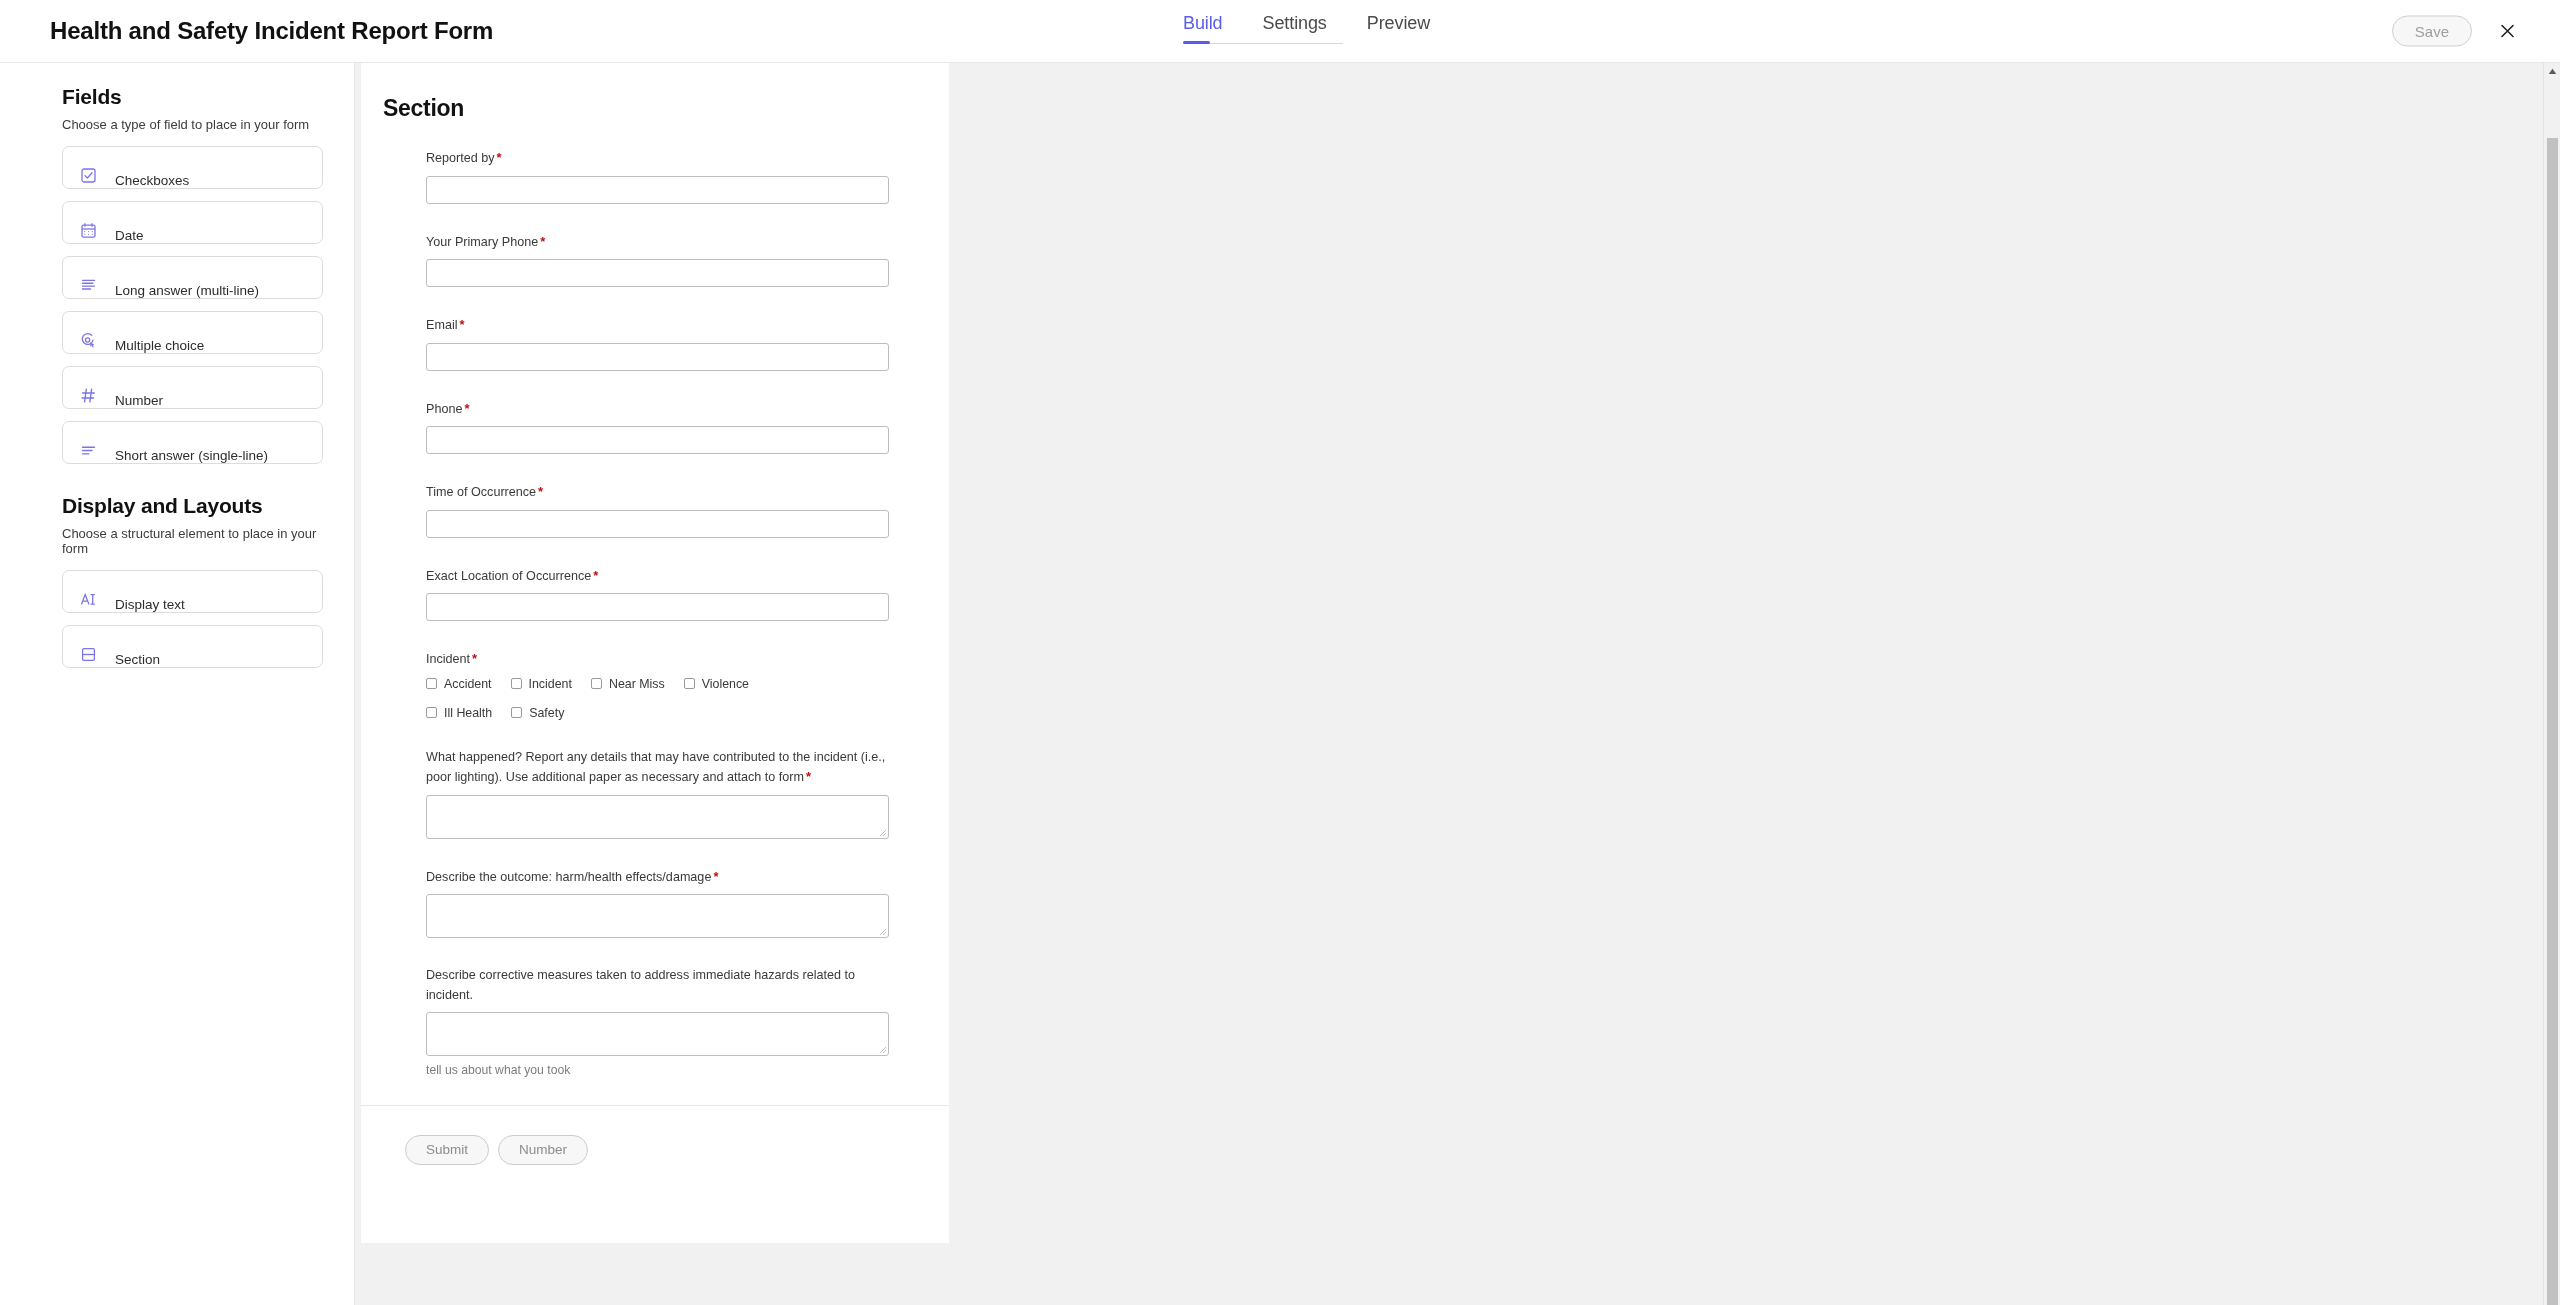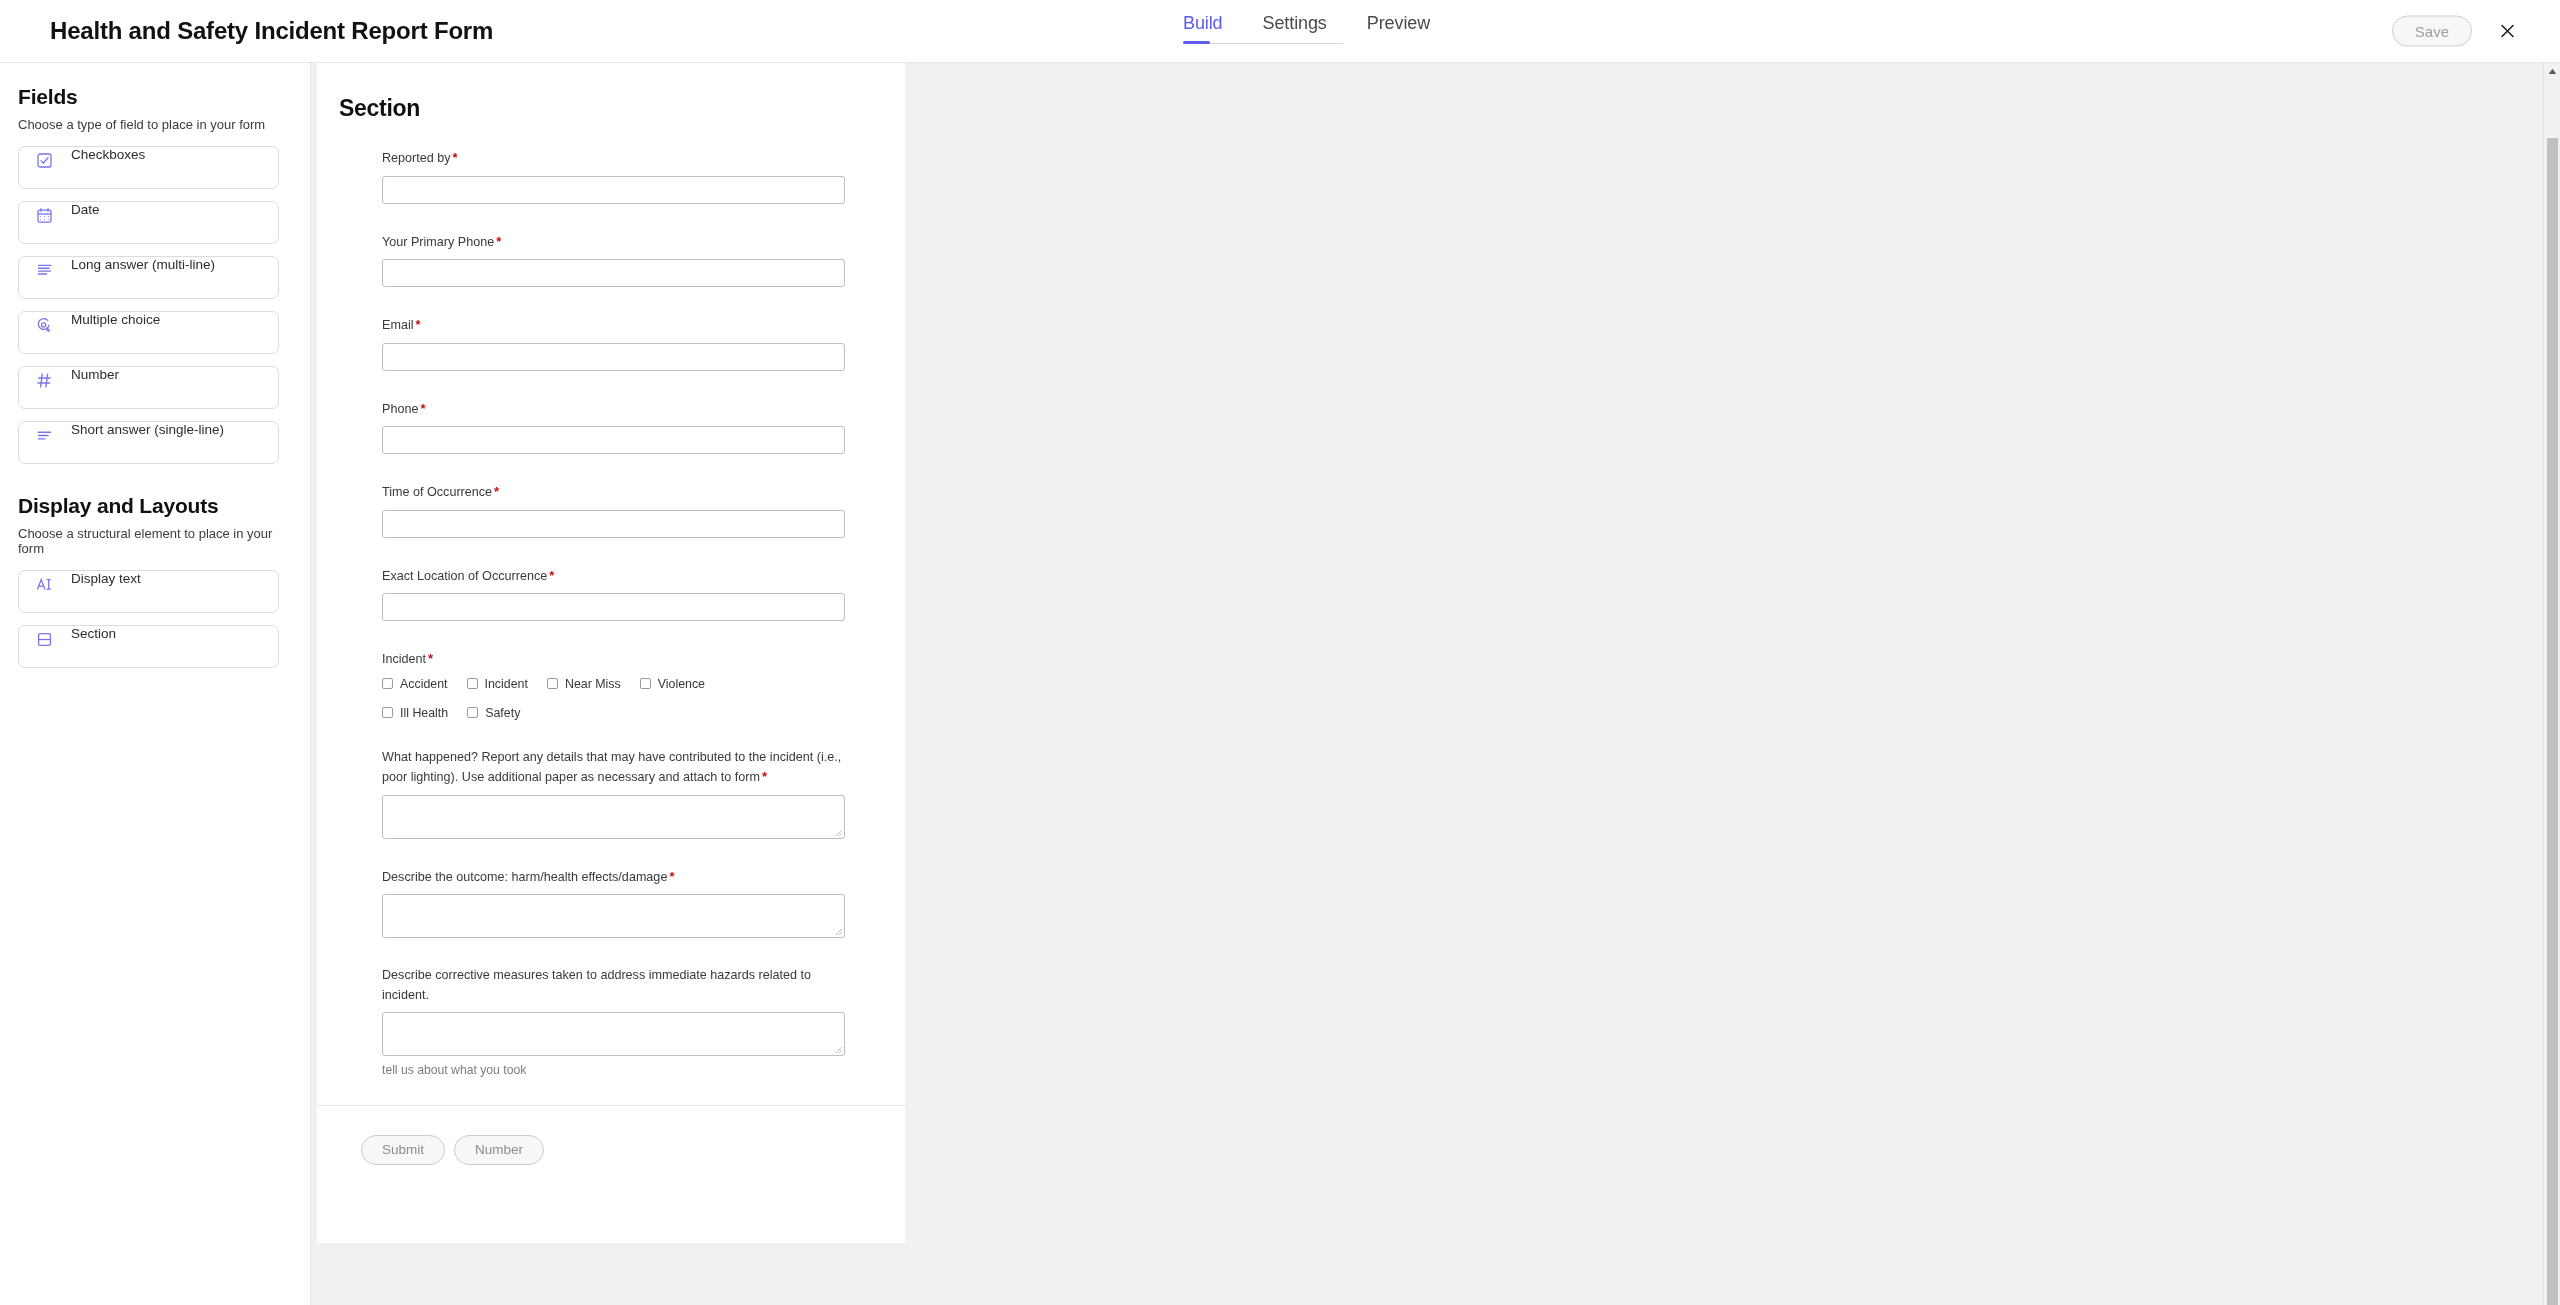--- a/index.html
+++ b/index.html
@@ -54,34 +54,34 @@
     border: 1px solid #cfcfcf; background: #f7f7f7; color: #9e9e9e;
     border-radius: 999px; padding: 7px 22px; font-size: 15px;
     font-family: inherit; cursor: default; line-height: 1;
   }
   .close-btn {
     width: 26px; height: 26px; display: flex; align-items: center; justify-content: center;
     cursor: pointer; color: #222; background: none; border: none; padding: 0;
   }
 
   
-  .body-row { display: flex; flex: 1; min-height: 0; background:#f1f1f1; }
+  .body-row { display: flex; flex: 1; min-height: 0; background:#f1f1f1;margin-left:44px; }
 
   
   .sidebar {
     width: 311px; min-width: 311px;
     background: #ffffff;
     border-right: 1px solid #e6e6e6;
     padding: 22px 22px 0 18px;
     overflow: hidden;
   }
   .panel-title { font-size: 21px; font-weight: 700; color: #111; margin: 0 0 8px 0; letter-spacing:-0.2px; }
   .panel-sub { font-size: 13px; color: #3c3c3c; margin: 0 0 14px 0; }
   .field-btn {
-    display: flex; align-items: flex-start; gap: 0;
+    display: flex; align-items: flex-end; gap: 0;
     height: 43px; border: 1px solid #dcdcdc; border-radius: 7px;
     background: #fff; margin-bottom: 12px; cursor: pointer; padding: 0 12px;
     width: 261px;
   }
   .field-ico {
     width: 26px; min-width: 26px; height: 26px; display: flex; align-items: center; justify-content: center;
     color: #7b74e8; margin-right: 14px;
   }
   .field-label { font-size: 13.5px; color: #2d2d2d; white-space: nowrap; }
   .section-gap { height: 18px; }

